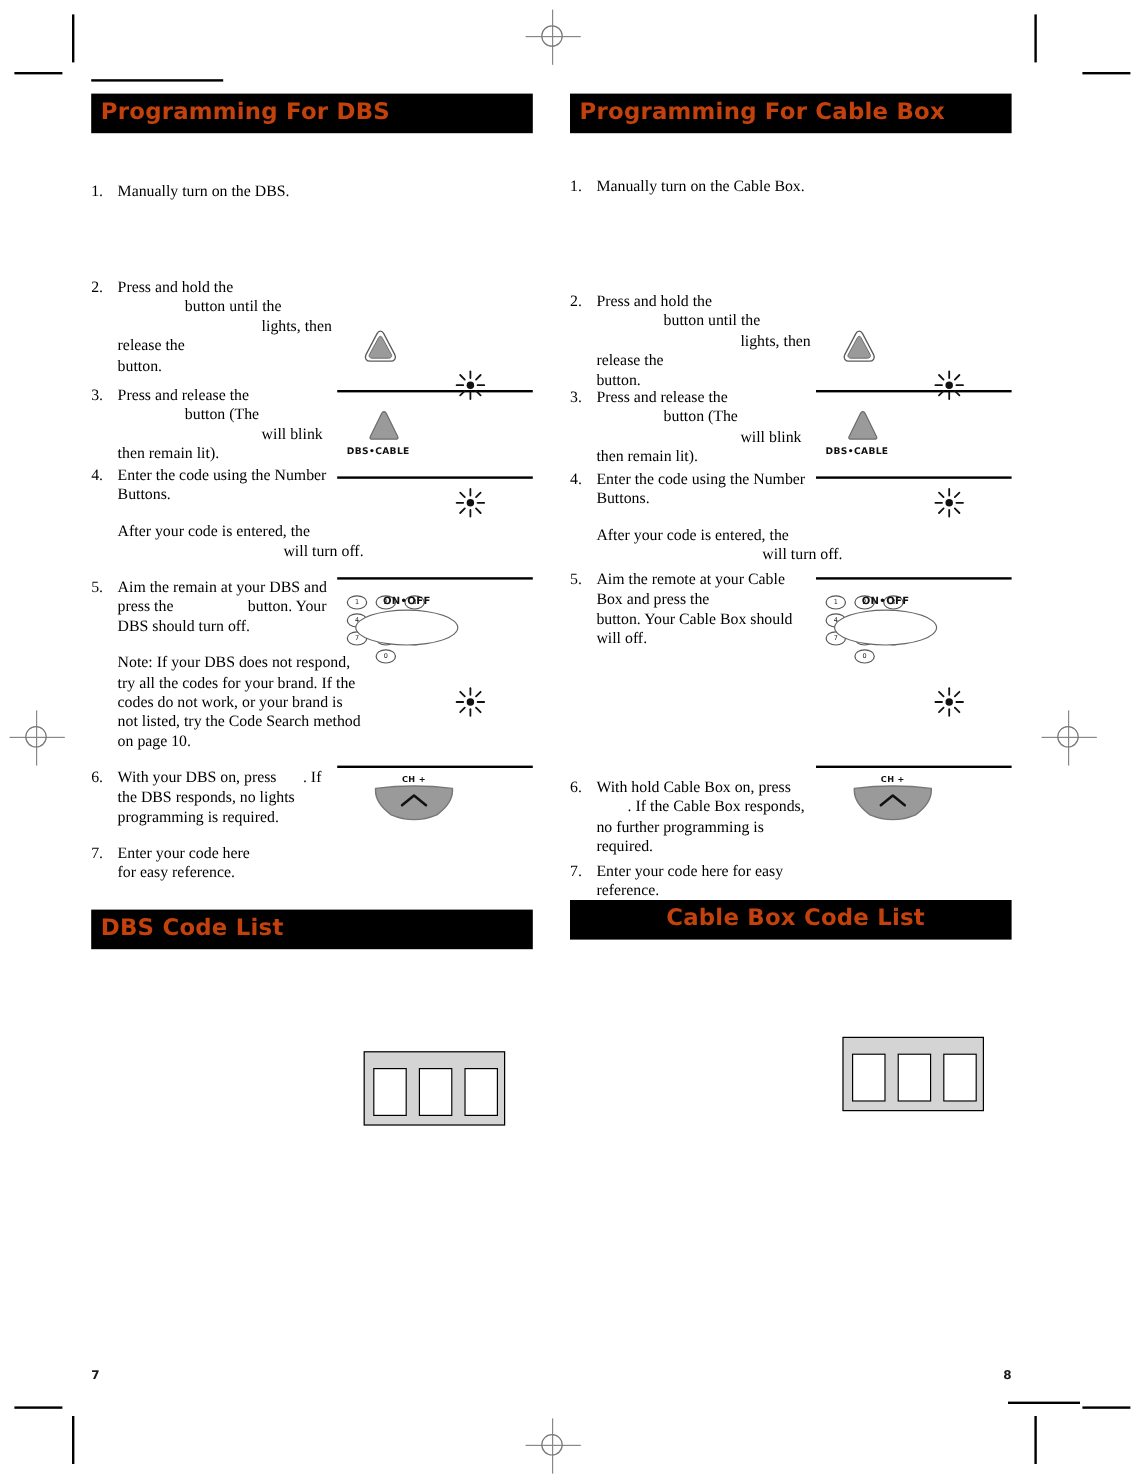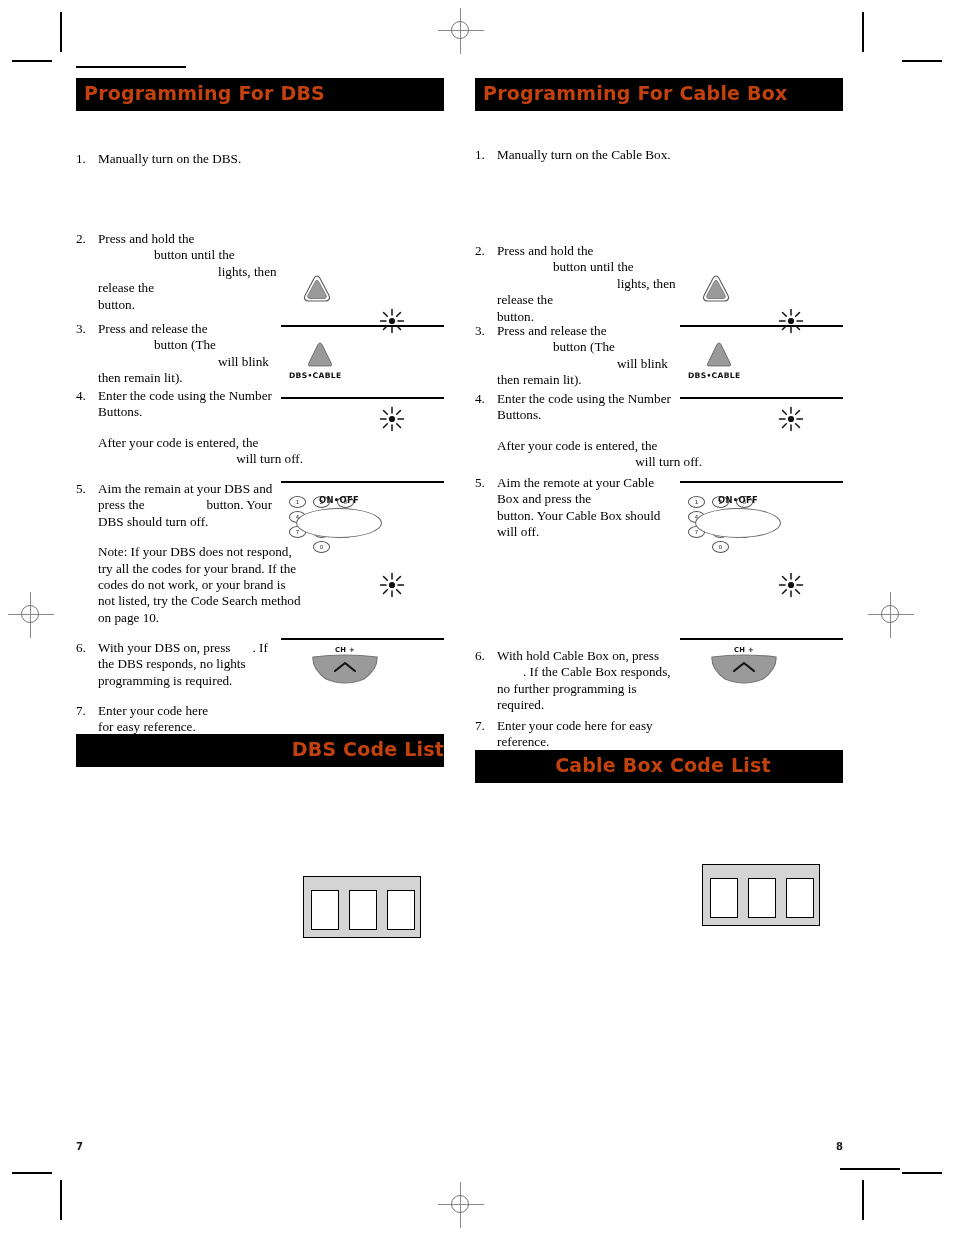--- a/index.html
+++ b/index.html
@@ -392,21 +392,21 @@
         <div class="fig codebox" style="left:22px; top:570px;">
           <div class="slot s1"></div>
           <div class="slot s2"></div>
           <div class="slot s3"></div>
         </div>
 
       </div>
     </div>
   </div>
 
-  <div class="band codelist-band" style="left:76px; top:734px;text-align:right;">DBS Code List</div>
+  <div class="band codelist-band" style="left:76px; top:758px;">DBS Code List</div>
 
   <div class="column col-right">
 
     <div class="band">Programming For Cable Box</div>
 
     <div class="steps" style="height:630px;">
 
       <div class="step" style="top:24px; left:0;">
         <span class="num">1.</span>
         <span class="body">

